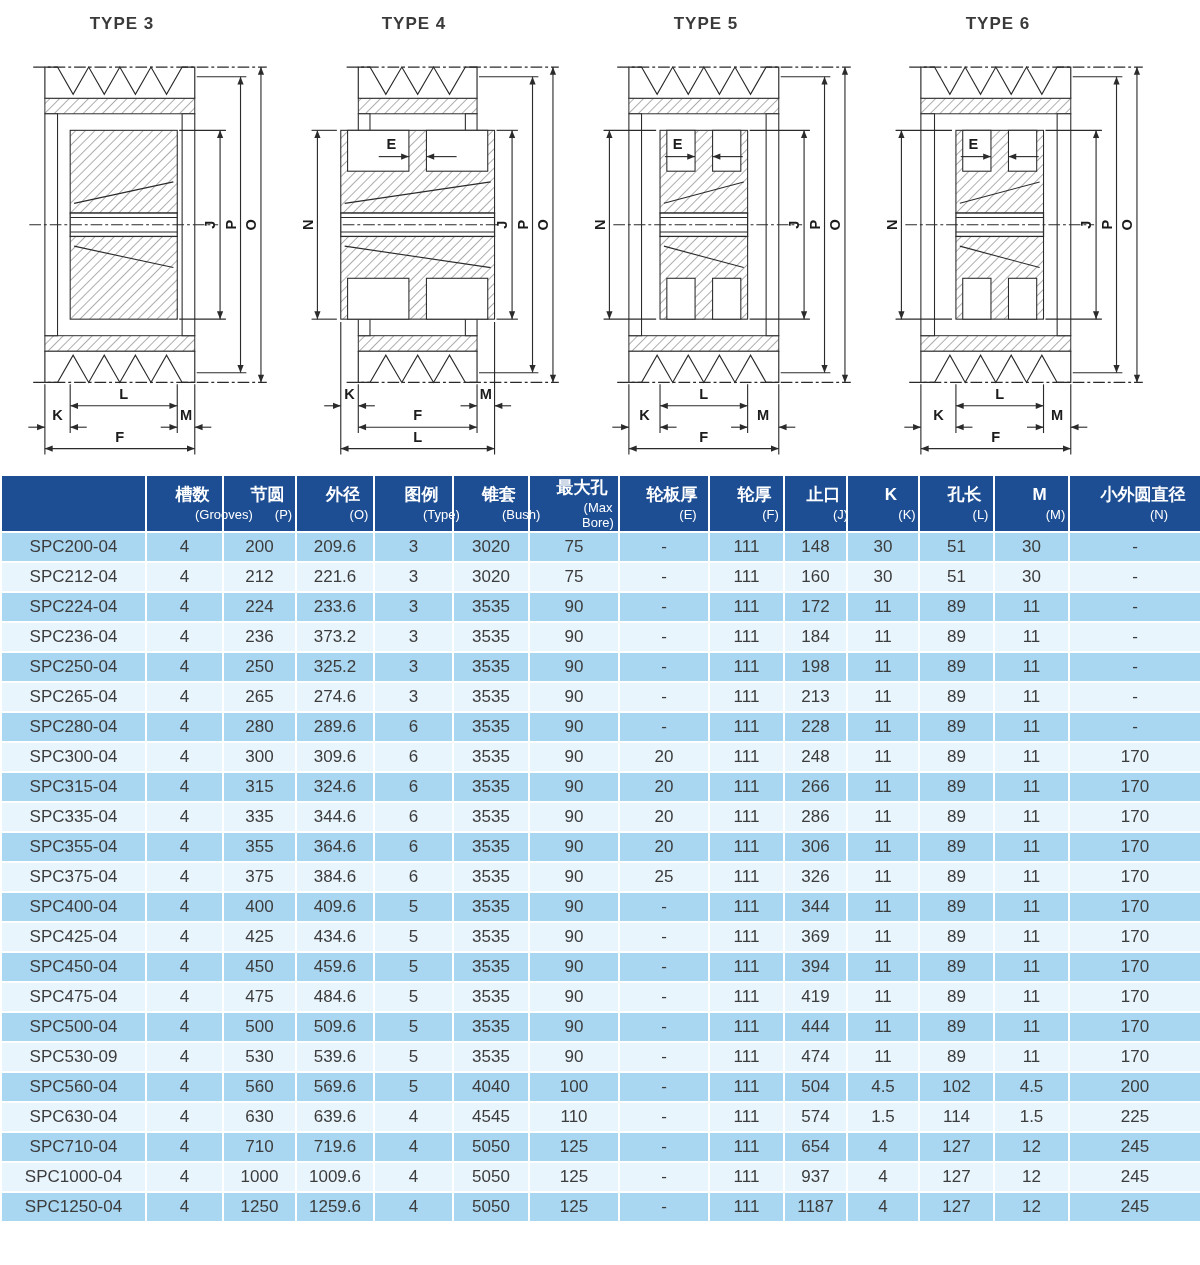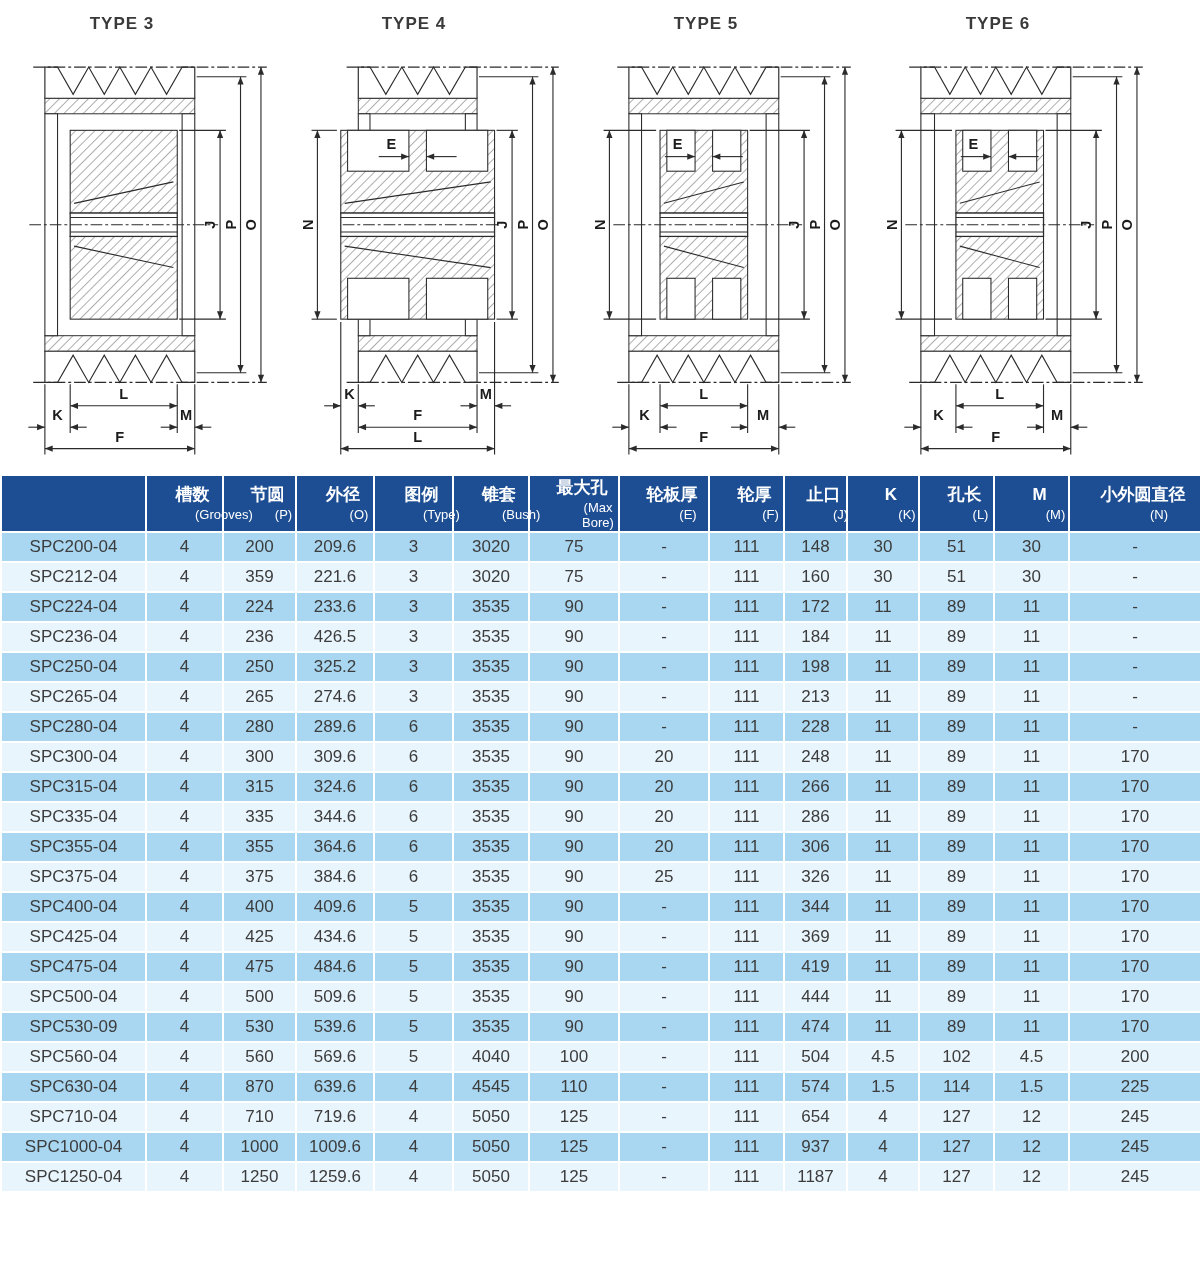--- a/index.html
+++ b/index.html
@@ -429,21 +429,21 @@
             <td>111</td>
             <td>148</td>
             <td>30</td>
             <td>51</td>
             <td>30</td>
             <td>-</td>
           </tr>
           <tr>
             <td>SPC212-04</td>
             <td>4</td>
-            <td>359</td>
+            <td>212</td>
             <td>221.6</td>
             <td>3</td>
             <td>3020</td>
             <td>75</td>
             <td>-</td>
             <td>111</td>
             <td>160</td>
             <td>30</td>
             <td>51</td>
             <td>30</td>
@@ -462,21 +462,21 @@
             <td>172</td>
             <td>11</td>
             <td>89</td>
             <td>11</td>
             <td>-</td>
           </tr>
           <tr>
             <td>SPC236-04</td>
             <td>4</td>
             <td>236</td>
-            <td>426.5</td>
+            <td>373.2</td>
             <td>3</td>
             <td>3535</td>
             <td>90</td>
             <td>-</td>
             <td>111</td>
             <td>184</td>
             <td>11</td>
             <td>89</td>
             <td>11</td>
             <td>-</td>
@@ -629,20 +629,36 @@
             <td>SPC425-04</td>
             <td>4</td>
             <td>425</td>
             <td>434.6</td>
             <td>5</td>
             <td>3535</td>
             <td>90</td>
             <td>-</td>
             <td>111</td>
             <td>369</td>
+            <td>11</td>
+            <td>89</td>
+            <td>11</td>
+            <td>170</td>
+          </tr>
+          <tr>
+            <td>SPC450-04</td>
+            <td>4</td>
+            <td>450</td>
+            <td>459.6</td>
+            <td>5</td>
+            <td>3535</td>
+            <td>90</td>
+            <td>-</td>
+            <td>111</td>
+            <td>394</td>
             <td>11</td>
             <td>89</td>
             <td>11</td>
             <td>170</td>
           </tr>
           <tr>
             <td>SPC475-04</td>
             <td>4</td>
             <td>475</td>
             <td>484.6</td>
@@ -701,21 +717,21 @@
             <td>111</td>
             <td>504</td>
             <td>4.5</td>
             <td>102</td>
             <td>4.5</td>
             <td>200</td>
           </tr>
           <tr>
             <td>SPC630-04</td>
             <td>4</td>
-            <td>870</td>
+            <td>630</td>
             <td>639.6</td>
             <td>4</td>
             <td>4545</td>
             <td>110</td>
             <td>-</td>
             <td>111</td>
             <td>574</td>
             <td>1.5</td>
             <td>114</td>
             <td>1.5</td>

